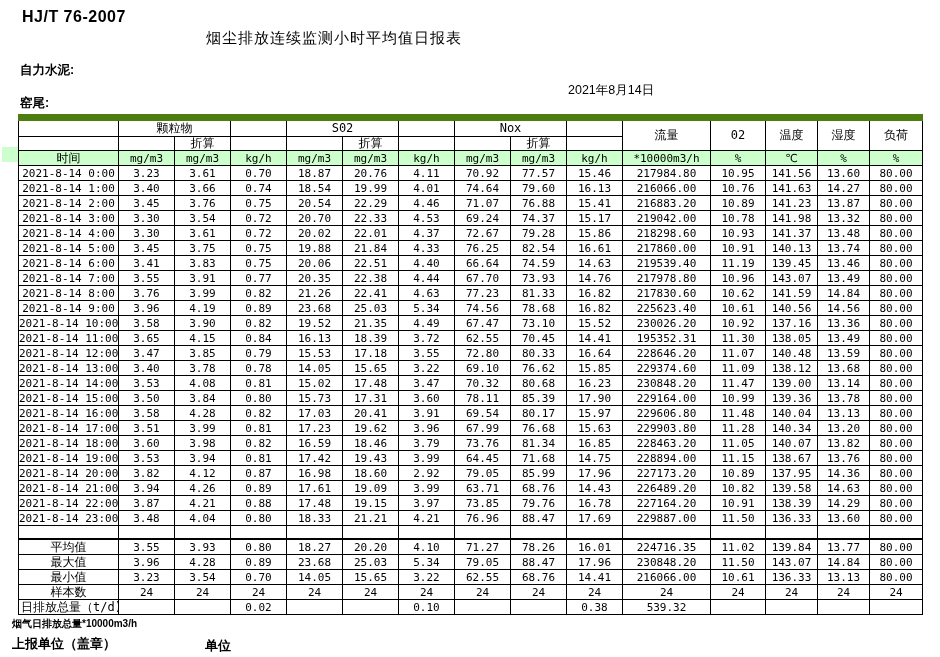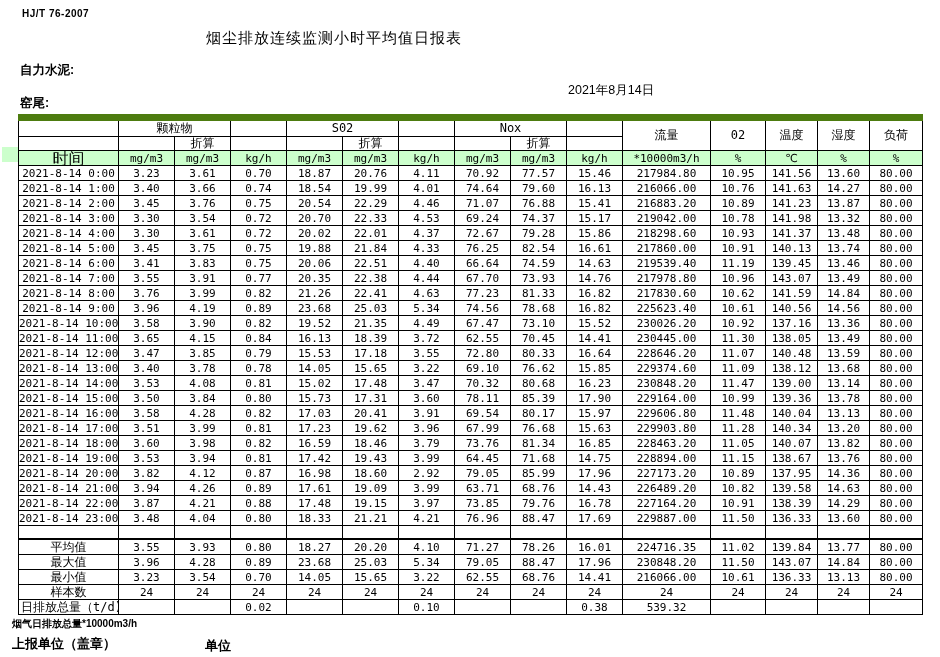--- a/index.html
+++ b/index.html
@@ -2,42 +2,42 @@
 <html><head>
 <meta charset="utf-8">
 <style>
   html,body { margin:0; padding:0; }
   body {
     width:940px; height:657px; position:relative; overflow:hidden;
     background:#ffffff; color:#000;
     font-family:"Liberation Sans","DejaVu Sans",sans-serif;
   }
   .abs { position:absolute; white-space:nowrap; }
-  .standard { left:22px; top:8px; font-size:10px; font-weight:bold; letter-spacing:.5px; }
+  .standard { left:22px; top:8px; font-size:16px; font-weight:bold; letter-spacing:.5px; }
   .title { left:206px; top:29px; font-size:15px; font-weight:normal; letter-spacing:1px; }
   .company { left:20px; top:62px; font-size:12.5px; font-weight:bold; }
   .location { left:20px; top:79px; font-size:12.5px; font-weight:bold;margin-top:16px; }
   .date { left:568px; top:82px; font-size:12.5px; }
 
   table.rpt {
     position:absolute; left:18px; top:114px; width:904px;
     border-collapse:collapse; table-layout:fixed;
     font-family:"DejaVu Sans Mono","DejaVu Sans","Liberation Sans",sans-serif;
     font-size:11px;
     border-top:7px solid #4d7c0f;
   }
   table.rpt th, table.rpt td {
     border:1px solid #000; padding:0; margin:0;
     height:14px; line-height:13px; text-align:center;
     font-weight:normal; overflow:hidden; white-space:nowrap;
   }
   table.rpt tr.grp-row th { height:15px; font-size:12px; }
   table.rpt tr.sub-row th { height:13px; font-size:12px; }
   table.rpt tr.unit-row th { background:#ccffcc; height:14px; font-size:11px; }
-  table.rpt tr.unit-row th.time-h { font-size:16px; }
+  table.rpt tr.unit-row th.time-h { font-size:12px; }
   table.rpt tr.spacer td { height:12px; }
   table.rpt tr.thick-top td { border-top:2px solid #000; }
   table.rpt td.sum-label { font-size:12px;margin-left:8px; }
   table.rpt td.total-label { font-size:12px; text-align:left; padding-left:2px; }
 
   .green-strip { left:2px; top:147px; width:16px; height:15px; background:#ccffcc; }
 
   .flow-note { left:12px; top:617px; font-size:10px; font-weight:bold; }
   .report-unit { left:12px; top:635px; font-size:13px; font-weight:bold; }
   .unit-label { left:205px; top:637px; font-size:13px; font-weight:bold; }
@@ -308,21 +308,21 @@
         <td>2021-8-14 11:00</td>
         <td>3.65</td>
         <td>4.15</td>
         <td>0.84</td>
         <td>16.13</td>
         <td>18.39</td>
         <td>3.72</td>
         <td>62.55</td>
         <td>70.45</td>
         <td>14.41</td>
-        <td>230445.00</td>
+        <td>195352.31</td>
         <td>11.30</td>
         <td>138.05</td>
         <td>13.49</td>
         <td>80.00</td>
       </tr>
       <tr>
         <td>2021-8-14 12:00</td>
         <td>3.47</td>
         <td>3.85</td>
         <td>0.79</td>

